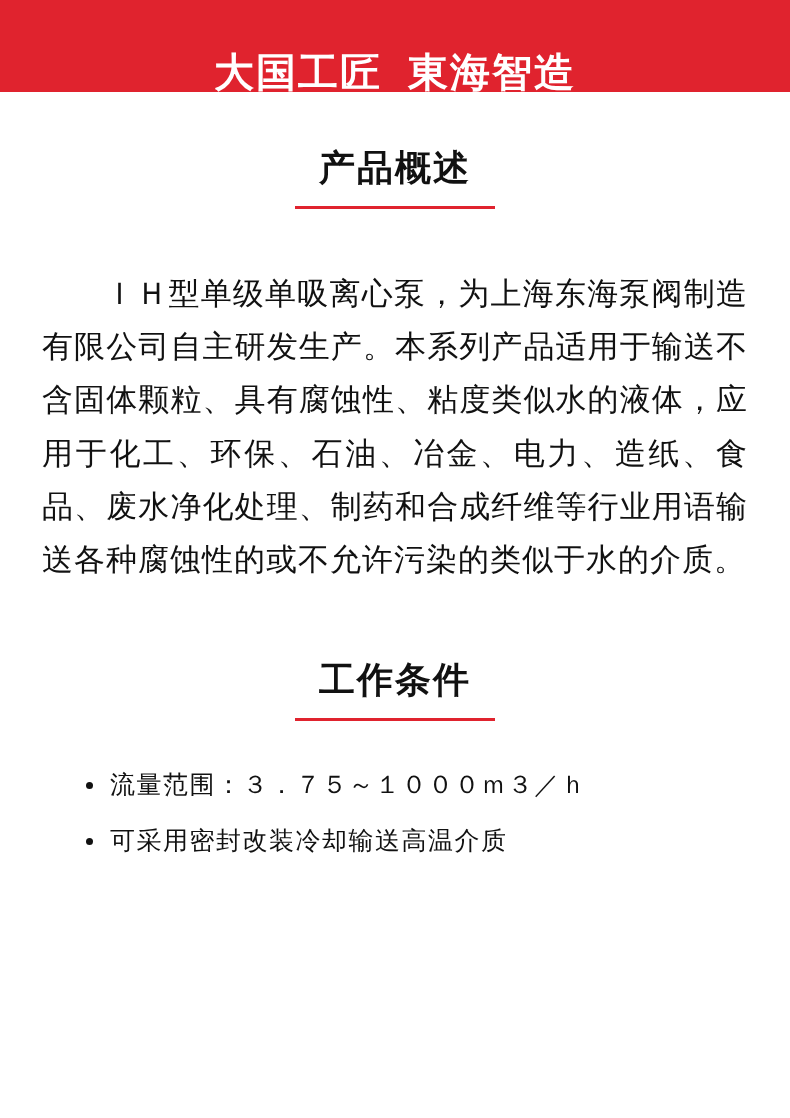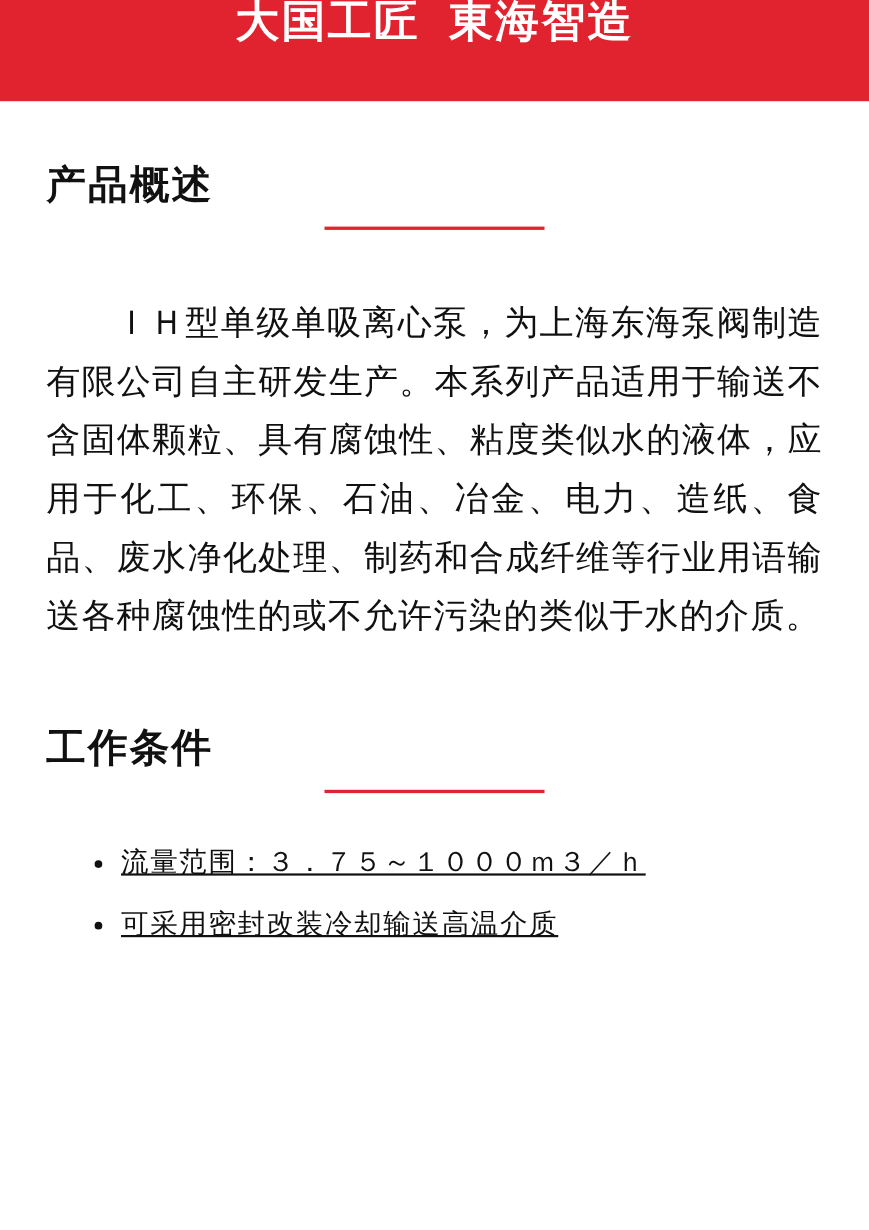--- a/index.html
+++ b/index.html
@@ -21,37 +21,38 @@
     box-sizing: border-box;
   }
 
   
   .banner {
     position: relative;
     width: 100%;
     height: 92px;
     background: #e0232e;
     display: flex;
-    align-items: flex-start;
+    align-items: flex-end;
     justify-content: center;
   }
   .banner-title {
     color: #ffffff;
     font-size: 40px;
     font-weight: bold;
     letter-spacing: 2px;
     line-height: 1;
     white-space: pre;
   }
 
   
   .section {
     padding: 0 42px;
   }
   .section-head {
+    text-align: center;
   }
   .section-title {
     display: inline-block;
     font-size: 36px;
     font-weight: bold;
     color: #111111;
     letter-spacing: 2px;
     line-height: 1.1;
   }
   .title-underline {
@@ -78,21 +79,20 @@
   }
 
   
   .conditions-wrap {
     margin-top: 74px;
   }
   .cond-list {
     list-style: none;
     margin: 48px 0 0 0;
     padding: 0 0 0 42px;
-    text-decoration: underline;
   }
   .cond-item {
     position: relative;
     font-size: 25px;
     line-height: 1.2;
     color: #111111;
     padding-left: 26px;
     margin-bottom: 26px;
     letter-spacing: 1.5px;
     white-space: nowrap;

